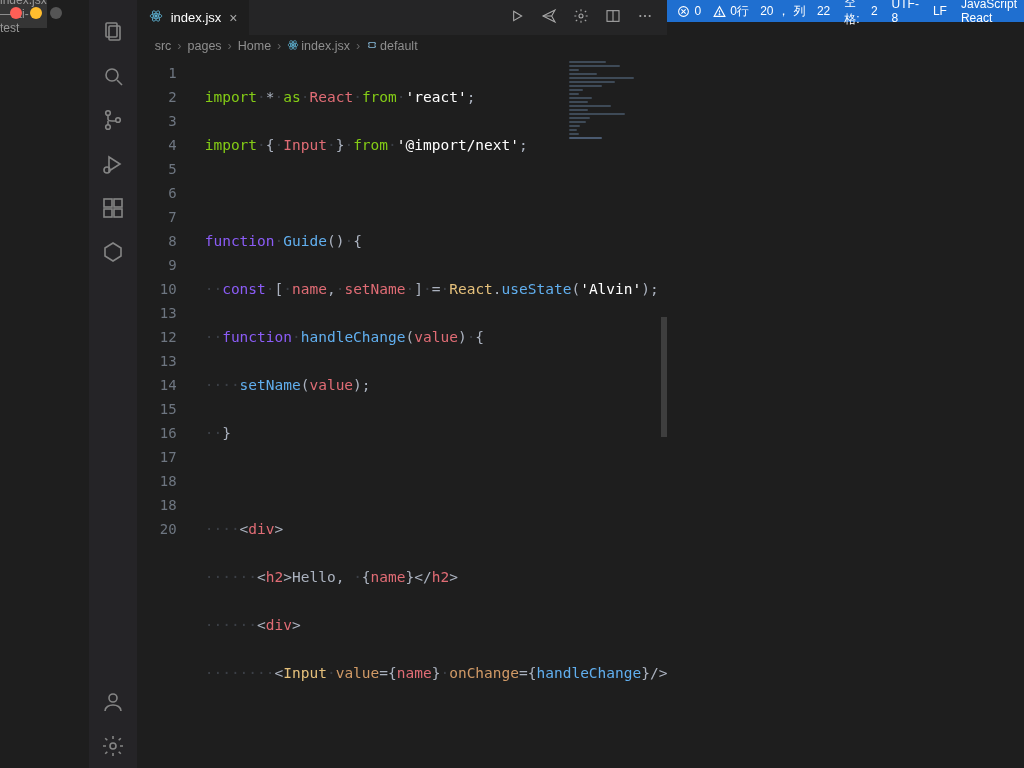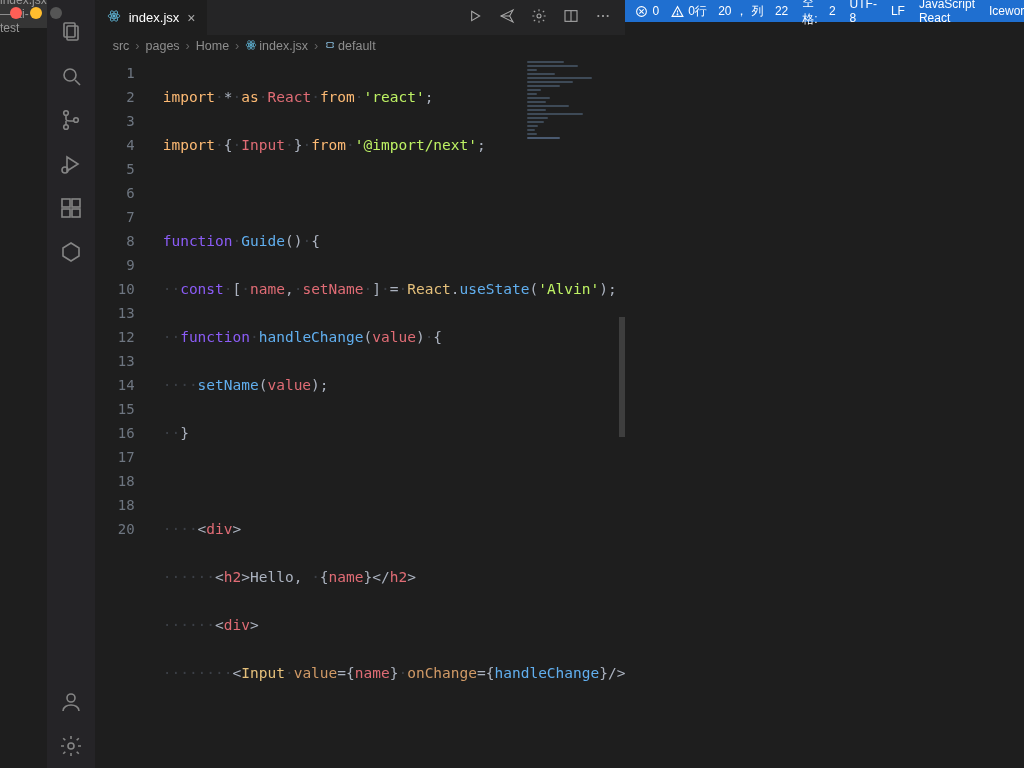--- a/index.html
+++ b/index.html
@@ -21,21 +21,21 @@
   position: absolute; left: 10px; top: 7px;
   display: flex; gap: 8px;
 }
 .window-controls .dot {
   width: 12px; height: 12px; border-radius: 50%;
 }
 .dot-r { background: #ff5f56; }
 .dot-y { background: #ffbd2e; }
 .dot-g { background: #555; }
 
-.main { flex: 1; display: flex; min-height: 0; }
+.main { flex: 1; display: flex; min-height: 0; margin-left: 42px; }
 
 .activity-bar {
   width: 48px; background: #252427;
   display: flex; flex-direction: column; align-items: center;
   padding-top: 10px;
 }
 .activity-bar .spacer { flex: 1; }
 .act-item {
   width: 48px; height: 44px;
   display: flex; align-items: center; justify-content: center;
@@ -87,26 +87,26 @@
 .code {
   flex:1;
   font-family: Menlo, Consolas, monospace;
   font-size: 14.5px; line-height: 24px;
   padding: 4px 0 0 12px;
   white-space: pre;
   color:#d4d4d4;
   position: relative;
 }
 .codeline { height:24px; }
-.kw { color:#fdba74; }
+.kw { color:#84cc16; }
 .stor { color:#8b5cf6; }
 .var { color:#e06c75; }
 .fn { color:#61afef; }
 .cls { color:#e5c07b; }
-.str { color:#bef264; }
+.str { color:#ffffff; }
 .pun { color:#abb2bf; }
 .ws { color:#3b3f46; }
 .tag { color:#e06c75; }
 .attr { color:#d19a66; }
 .brkt { color:#abb2bf; }
 
 .minimap {
   position:absolute; top:4px; right:6px;
   width:92px; height:100px;
 }

